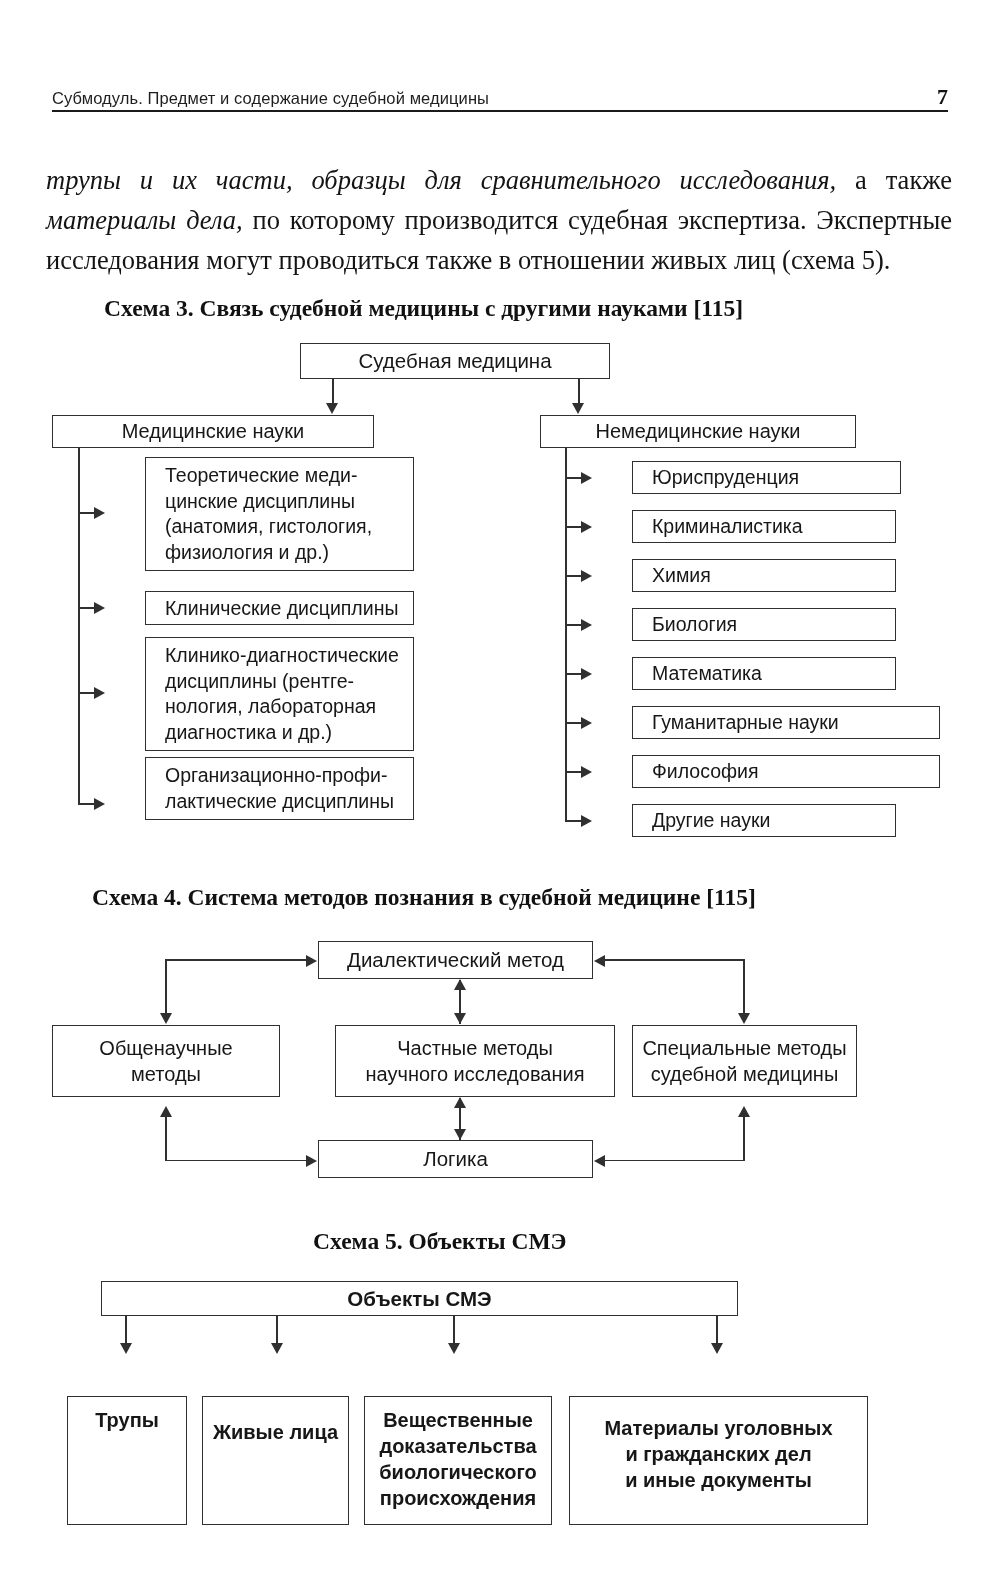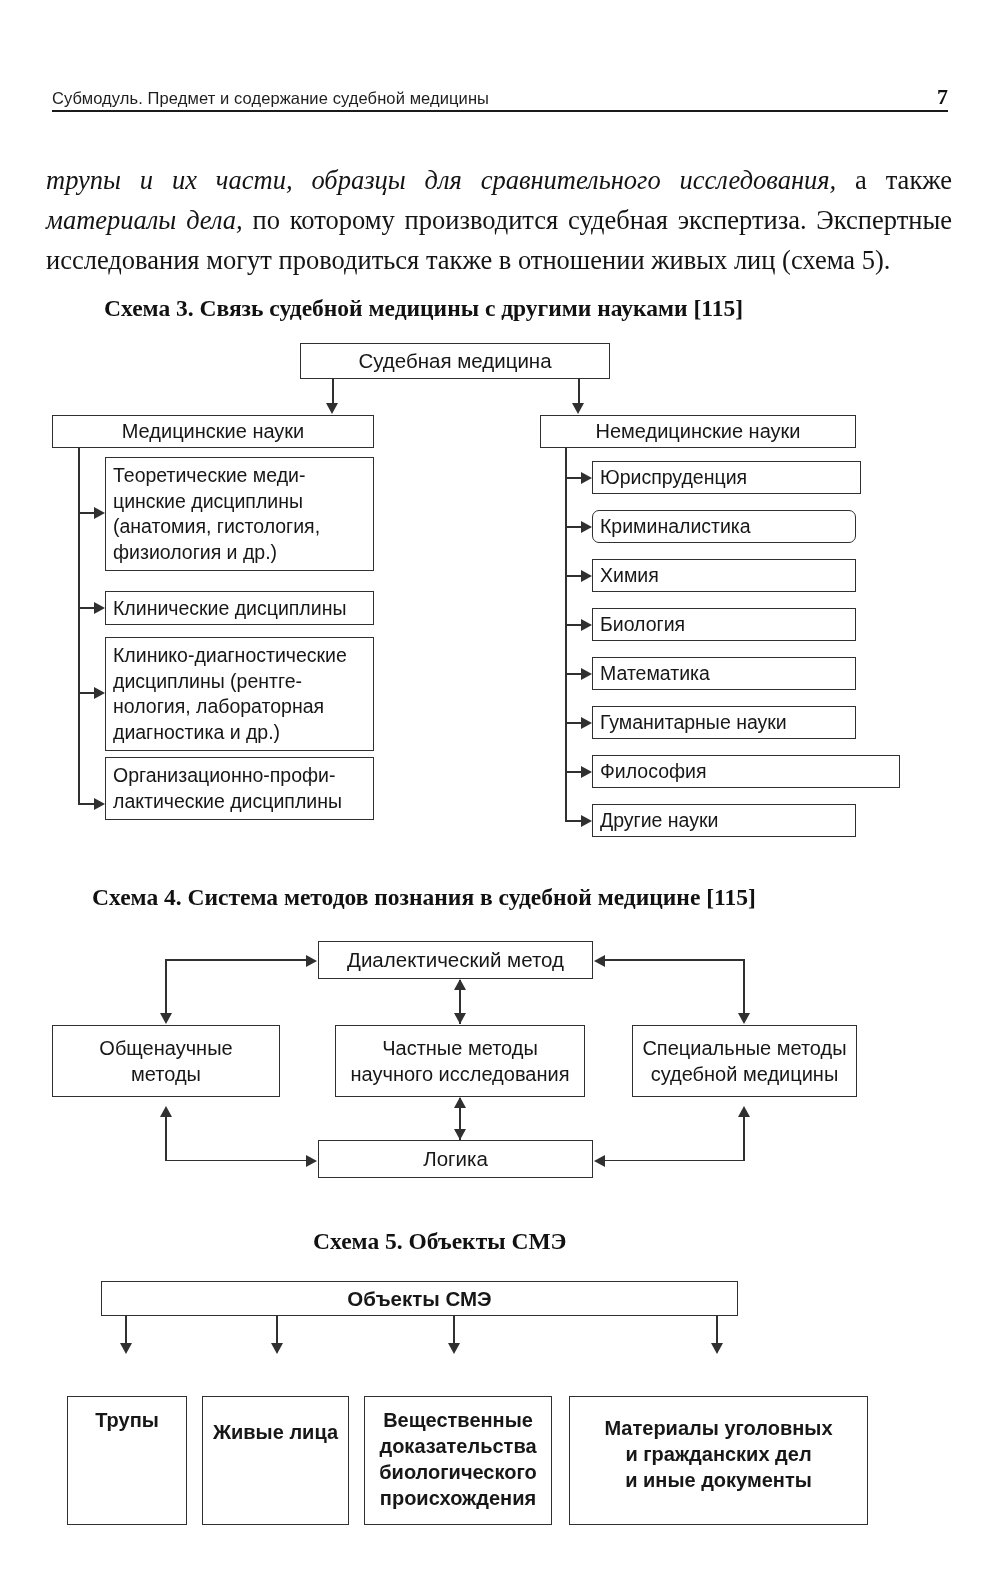--- a/index.html
+++ b/index.html
@@ -53,21 +53,21 @@
   .box{
     position:absolute;box-sizing:border-box;
     border:1.6px solid #303030;background:#fff;
     font-family:"Liberation Sans", sans-serif;
     color:#171717;
     display:flex;align-items:center;
   }
   .box.center{justify-content:center;text-align:center;}
   .box.left{justify-content:flex-start;}
   .box .tx{display:block;width:100%;}
-  .box.pad{padding-left:7px;padding-right:6px;}
+  .box.pad{padding-left:19px;padding-right:6px;margin-left:40px;}
   .ln{position:absolute;background:#303030;}
   .ln.h{height:1.6px;}
   .ln.v{width:1.6px;}
   
   .ah{position:absolute;width:0;height:0;}
   .ah.down{border-left:6.5px solid transparent;border-right:6.5px solid transparent;border-top:11px solid #303030;}
   .ah.up{border-left:6.5px solid transparent;border-right:6.5px solid transparent;border-bottom:11px solid #303030;}
   .ah.right{border-top:6.5px solid transparent;border-bottom:6.5px solid transparent;border-left:11px solid #303030;}
   .ah.left{border-top:6.5px solid transparent;border-bottom:6.5px solid transparent;border-right:11px solid #303030;}
 </style>
@@ -140,21 +140,21 @@
     </div>
 
     <div class="ln v" style="left:565px;top:448px;width:1.6px;height:374px;"></div>
 
     <div class="box pad left" style="left:592px;top:461px;width:269px;height:33px;font-size:19.5px;">
       <span class="tx">Юриспруденция</span>
       </div>
     <div class="ln h" style="left:566px;top:477px;width:15px;height:1.6px;"></div>
     <div class="ah right" style="left:581px;top:472px;"></div>
 
-    <div class="box pad left" style="left:592px;top:510px;width:264px;height:33px;font-size:19.5px;border-radius:7px;">
+    <div class="box pad left" style="left:592px;top:510px;width:264px;height:33px;font-size:19.5px;">
       <span class="tx">Криминалистика</span>
       </div>
     <div class="ln h" style="left:566px;top:526px;width:15px;height:1.6px;"></div>
     <div class="ah right" style="left:581px;top:521px;"></div>
 
     <div class="box pad left" style="left:592px;top:559px;width:264px;height:33px;font-size:19.5px;">
       <span class="tx">Химия</span>
       </div>
     <div class="ln h" style="left:566px;top:575px;width:15px;height:1.6px;"></div>
     <div class="ah right" style="left:581px;top:570px;"></div>
@@ -164,21 +164,21 @@
       </div>
     <div class="ln h" style="left:566px;top:624px;width:15px;height:1.6px;"></div>
     <div class="ah right" style="left:581px;top:619px;"></div>
 
     <div class="box pad left" style="left:592px;top:657px;width:264px;height:33px;font-size:19.5px;">
       <span class="tx">Математика</span>
       </div>
     <div class="ln h" style="left:566px;top:673px;width:15px;height:1.6px;"></div>
     <div class="ah right" style="left:581px;top:668px;"></div>
 
-    <div class="box pad left" style="left:592px;top:706px;width:264px;height:33px;font-size:19.5px;">
+    <div class="box pad left" style="left:592px;top:706px;width:308px;height:33px;font-size:19.5px;">
       <span class="tx">Гуманитарные науки</span>
       </div>
     <div class="ln h" style="left:566px;top:722px;width:15px;height:1.6px;"></div>
     <div class="ah right" style="left:581px;top:717px;"></div>
 
     <div class="box pad left" style="left:592px;top:755px;width:308px;height:33px;font-size:19.5px;">
       <span class="tx">Философия</span>
       </div>
     <div class="ln h" style="left:566px;top:771px;width:15px;height:1.6px;"></div>
     <div class="ah right" style="left:581px;top:766px;"></div>
@@ -196,21 +196,21 @@
 
     <div class="box center" style="left:318px;top:941px;width:275px;height:38px;font-size:20.5px;">
       <span class="tx">Диалектический метод</span>
     </div>
 
     <div class="box center" style="left:52px;top:1025px;width:228px;height:72px;font-size:20px;line-height:26px;">
       <span class="tx" style="white-space:pre-line;">Общенаучные
 методы</span>
     </div>
 
-    <div class="box center" style="left:335px;top:1025px;width:250px;height:72px;font-size:20px;line-height:26px;">
+    <div class="box center" style="left:335px;top:1025px;width:280px;height:72px;font-size:20px;line-height:26px;">
       <span class="tx" style="white-space:pre-line;">Частные методы
 научного исследования</span>
     </div>
 
     <div class="box center" style="left:632px;top:1025px;width:225px;height:72px;font-size:20px;line-height:26px;">
       <span class="tx" style="white-space:pre-line;">Специальные методы
 судебной медицины</span>
     </div>
 
     <div class="box center" style="left:318px;top:1140px;width:275px;height:38px;font-size:20.5px;">

